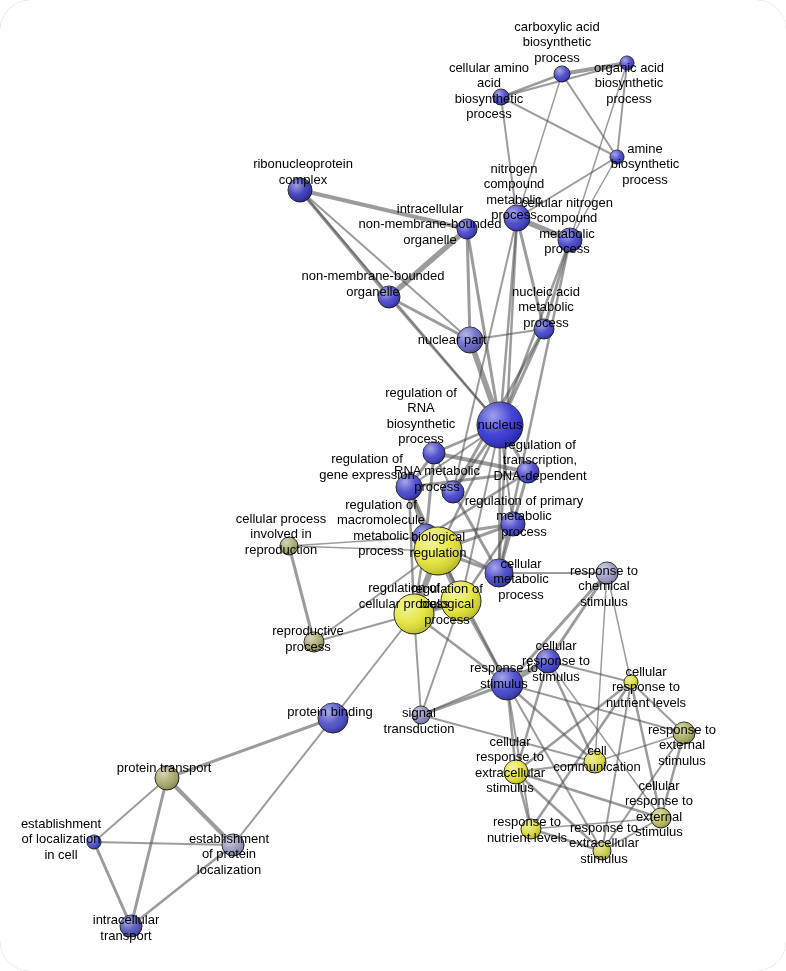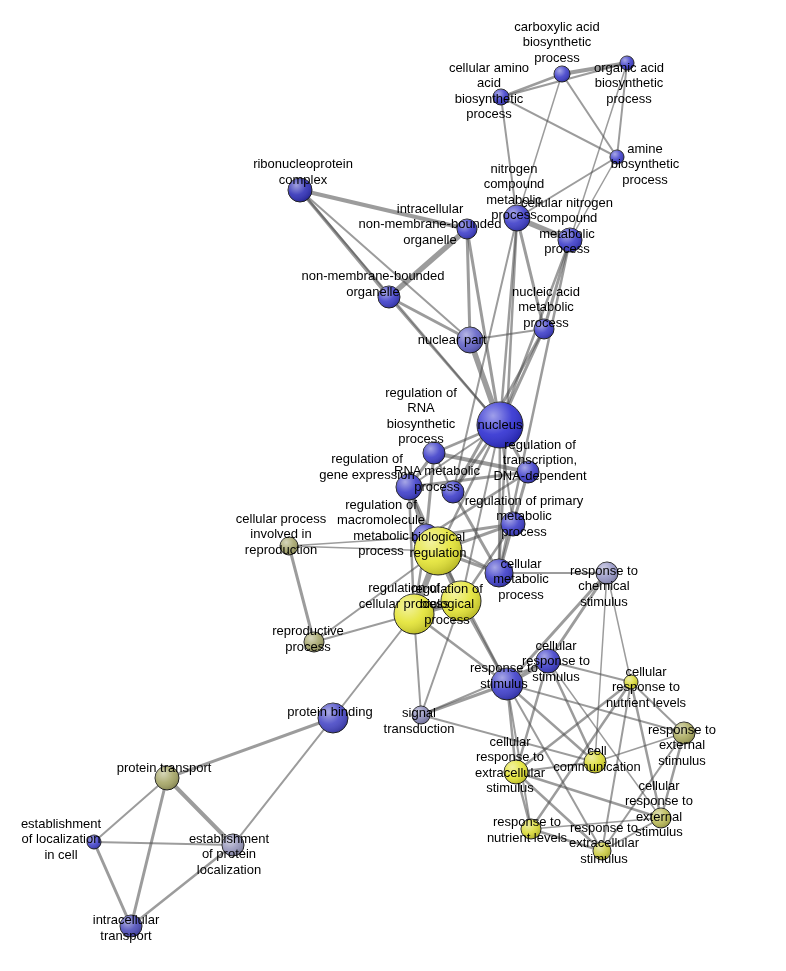--- a/index.html
+++ b/index.html
@@ -2,20 +2,21 @@
 <html><head>
 <meta charset="utf-8">
 <style>
   html, body { margin: 0; padding: 0; background: #ffffff; }
   .stage {
     position: relative;
     width: 786px;
     height: 971px;
     background: #a3a3a3;
     overflow: hidden;
+    border-radius: 30px;
   }
   svg { display: block; }
   .node-label {
     font-family: "Liberation Sans", sans-serif;
     font-size: 13px;
     fill: #000000;
   }
 </style>
 </head>
 <body>

